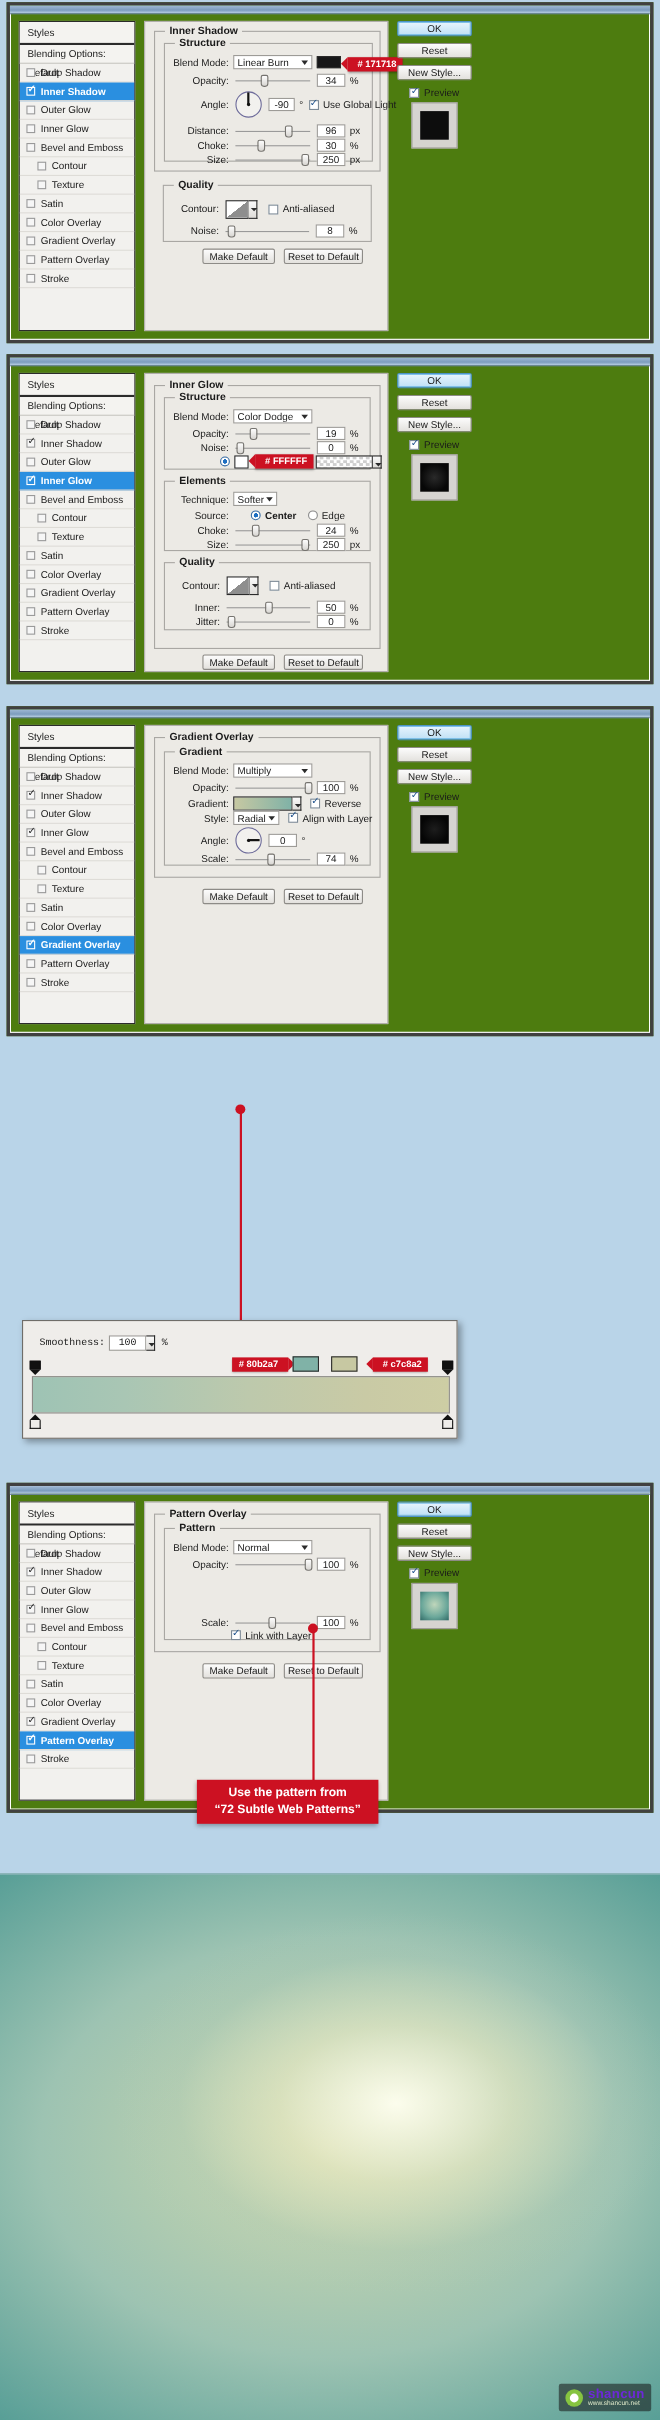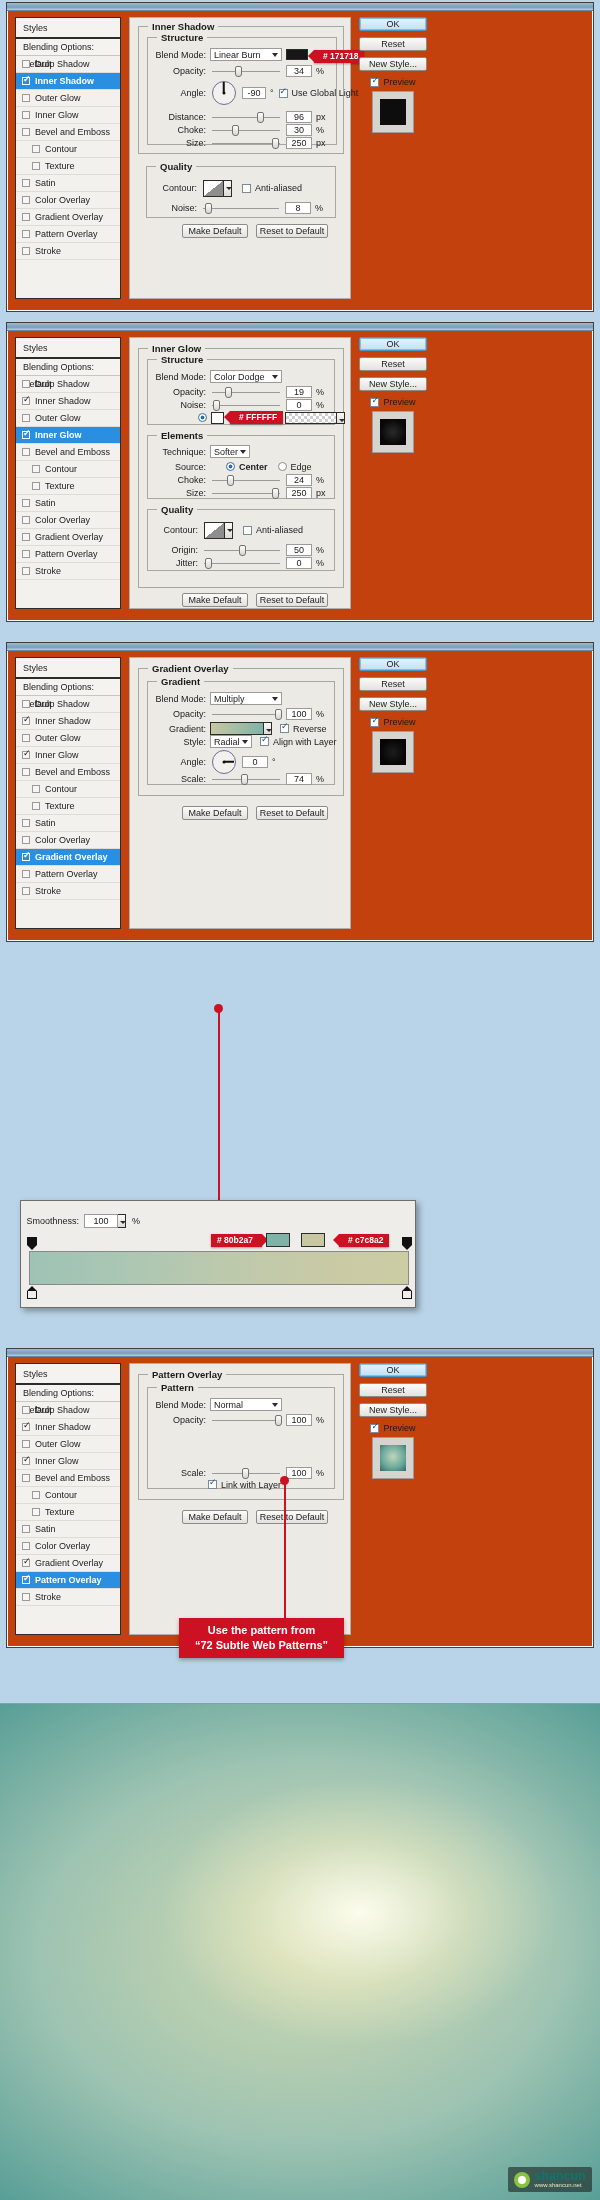--- a/index.html
+++ b/index.html
@@ -11,22 +11,22 @@
     font-size:9px;
     color:#1a1a1a;
     position:relative;
     overflow:hidden;
   }
 
   
   .win {
     position:absolute;
     left:6px; right:6px;
-    background:#c2410c;
-    border:1px solid #404040;
+    background:#4d7c0f;
+    border:3px solid #404040;
     box-shadow:0 0 0 1px #ffffff inset;
   }
 
   .titlebar {
     position:absolute; top:0; left:0; right:0; height:8px;
     background:linear-gradient(#9fb9d4,#7c9cbd 60%,#b9cfe3);
     border-bottom:1px solid #6c86a1;
   }
 
   
@@ -279,21 +279,21 @@
     border-radius:2px;
   }
   .wm-logo {
     width:16px;height:16px;border-radius:50%;
     background:#86c440; margin-right:5px; position:relative;
   }
   .wm-logo::after{
     content:"";position:absolute;left:4px;top:4px;width:8px;height:8px;
     background:#fff;border-radius:50%;
   }
-  .wm-txt { color:#0f766e; font-size:12px; font-weight:bold; letter-spacing:.3px; line-height:12px;}
+  .wm-txt { color:#6d28d9; font-size:12px; font-weight:bold; letter-spacing:.3px; line-height:12px;}
   .wm-sub { color:#dfe9c9; font-size:6px; line-height:7px; }
 </style>
 </head>
 <body>
 
 <div class="win" style="top:2px;height:310px;">
   <div class="titlebar"></div>
 
   <div class="styles-list" style="left:8px;top:14px;height:282px;">
     <div class="sl-head">Styles</div>
@@ -614,21 +614,21 @@
           <div style="display:flex;margin-left:6px;">
             <div class="contour-box"></div>
             <div class="contour-drop"></div>
           </div>
           <span class="ck" style="margin-left:10px;">
               <span class="bx"></span>
               <span>Anti-aliased</span>
             </span>
         </div>
         <div class="row" style="left:6px;top:33px;">
-          <span class="lbl" style="width:44px;">Origin:</span>
+          <span class="lbl" style="width:44px;">Inner:</span>
           <div class="slider" style="width:76px;margin-left:6px;">
             <div class="track"></div>
               <div class="thumb" style="left:46%;"></div>
           </div>
           <div class="numbox" style="width:26px;margin-left:6px;">50</div>
           <span class="unit">%</span>
         </div>
         <div class="row" style="left:6px;top:46px;">
           <span class="lbl" style="width:44px;">Jitter:</span>
           <div class="slider" style="width:76px;margin-left:6px;">
@@ -814,21 +814,21 @@
         </div>
     </div>
   </div>
 </div>
 
 <div class="leader" style="left:218px;top:1012px;height:195px;"></div>
 <div class="leader-dot" style="left:214px;top:1004px;"></div>
 <div class="leader-dot" style="left:214px;top:1202px;"></div>
 
 <div class="grad-popup" style="left:20px;top:1200px;width:396px;height:108px;">
-  <div class="row" style="left:0;top:13px;">
+  <div class="row" style="left:15px;top:13px;font-family:Liberation Mono, monospace;">
     <span class="lbl" style="width:58px;">Smoothness:</span>
     <div class="numbox" style="width:34px;margin-left:5px;height:14px;line-height:13px;">100</div>
     <div class="contour-drop" style="height:14px;"></div>
     <span class="unit" style="margin-left:6px;">%</span>
   </div>
 
   <div class="hexbadge rightpoint" style="left:190px;top:33px;"># 80b2a7</div>
   <div class="mini-sw" style="position:absolute;left:245px;top:32px;background:#80b2a7;"></div>
   <div class="mini-sw" style="position:absolute;left:280px;top:32px;background:#c7c8a2;"></div>
   <div class="hexbadge" style="left:318px;top:33px;"># c7c8a2</div>

